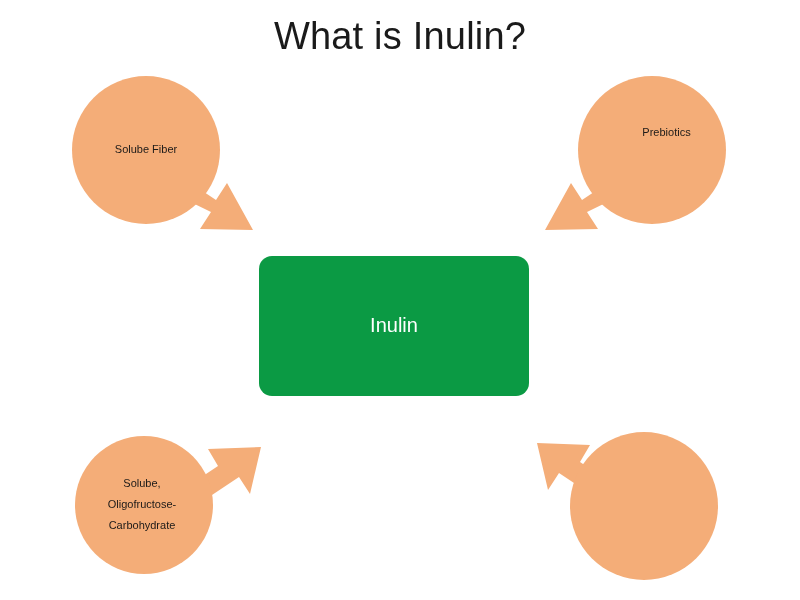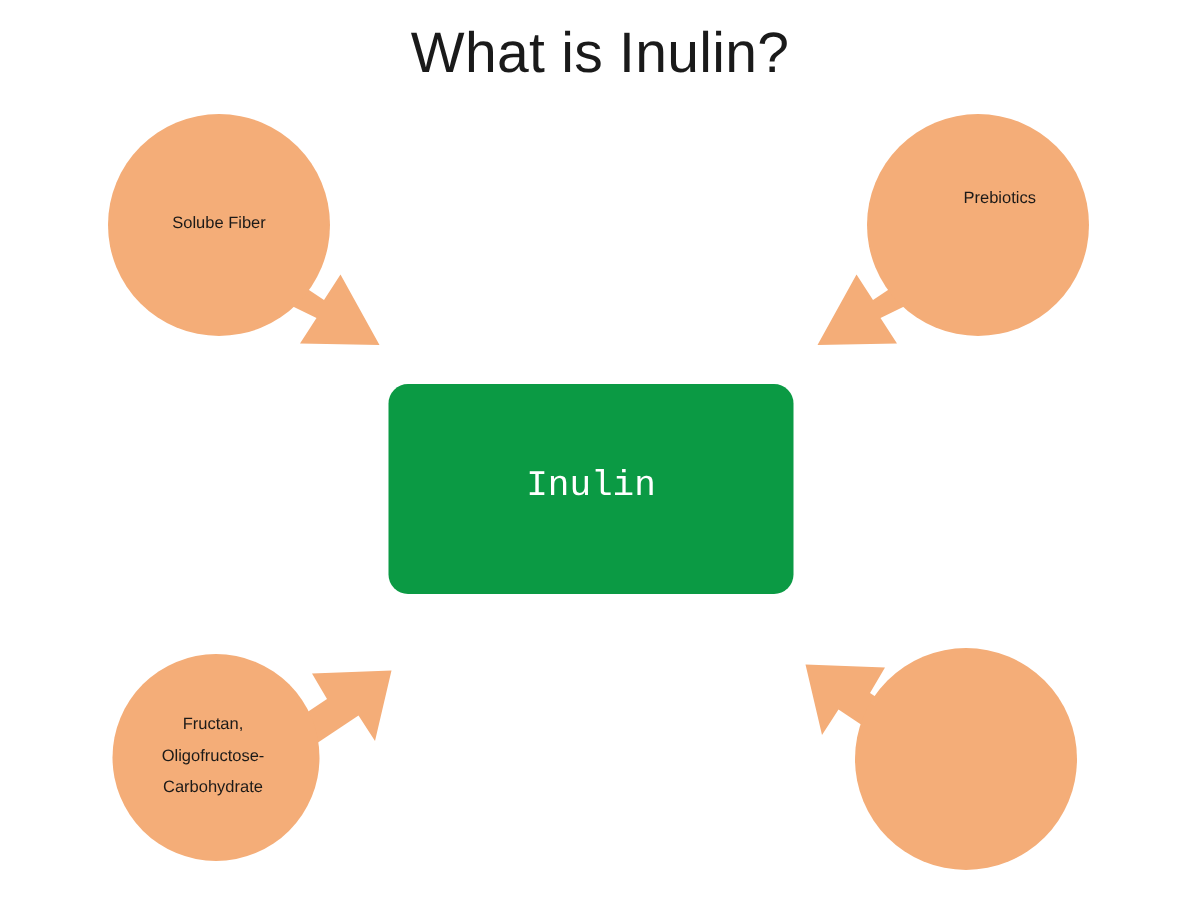--- a/index.html
+++ b/index.html
@@ -75,24 +75,23 @@
     background: #0B9A44;
     border-radius: 13px;
   }
   #center-node-label {
     position: absolute;
     left: 0;
     top: 56px;
     width: 270px;
     text-align: center;
     color: #ffffff;
-    font-size: 24px;
+    font-size: 20px;
     line-height: 26px;
     font-weight: 400;
-    font-family: Liberation Mono, monospace;
   }
 </style>
 </head>
 <body>
 
 <div id="slide">
 
   <div id="slide-title">What is Inulin?</div>
 
   <svg id="diagram-svg" viewBox="0 0 800 600" xmlns="http://www.w3.org/2000/svg">
@@ -141,21 +140,21 @@
                L 592,495 Z"></path>
       <circle cx="644" cy="506" r="74" fill="#F4AD78"></circle>
     </g>
 
   </svg>
 
   <div class="node-label l-solube">Solube Fiber</div>
 
   <div class="node-label l-preb">Prebiotics</div>
 
-  <div class="node-label l-fructan">Fructan,
+  <div class="node-label l-fructan">Solube,
 Oligofructose-
 Carbohydrate</div>
 
 
   <div id="center-node">
     <div id="center-node-label">Inulin</div>
   </div>
 
 </div>
 

